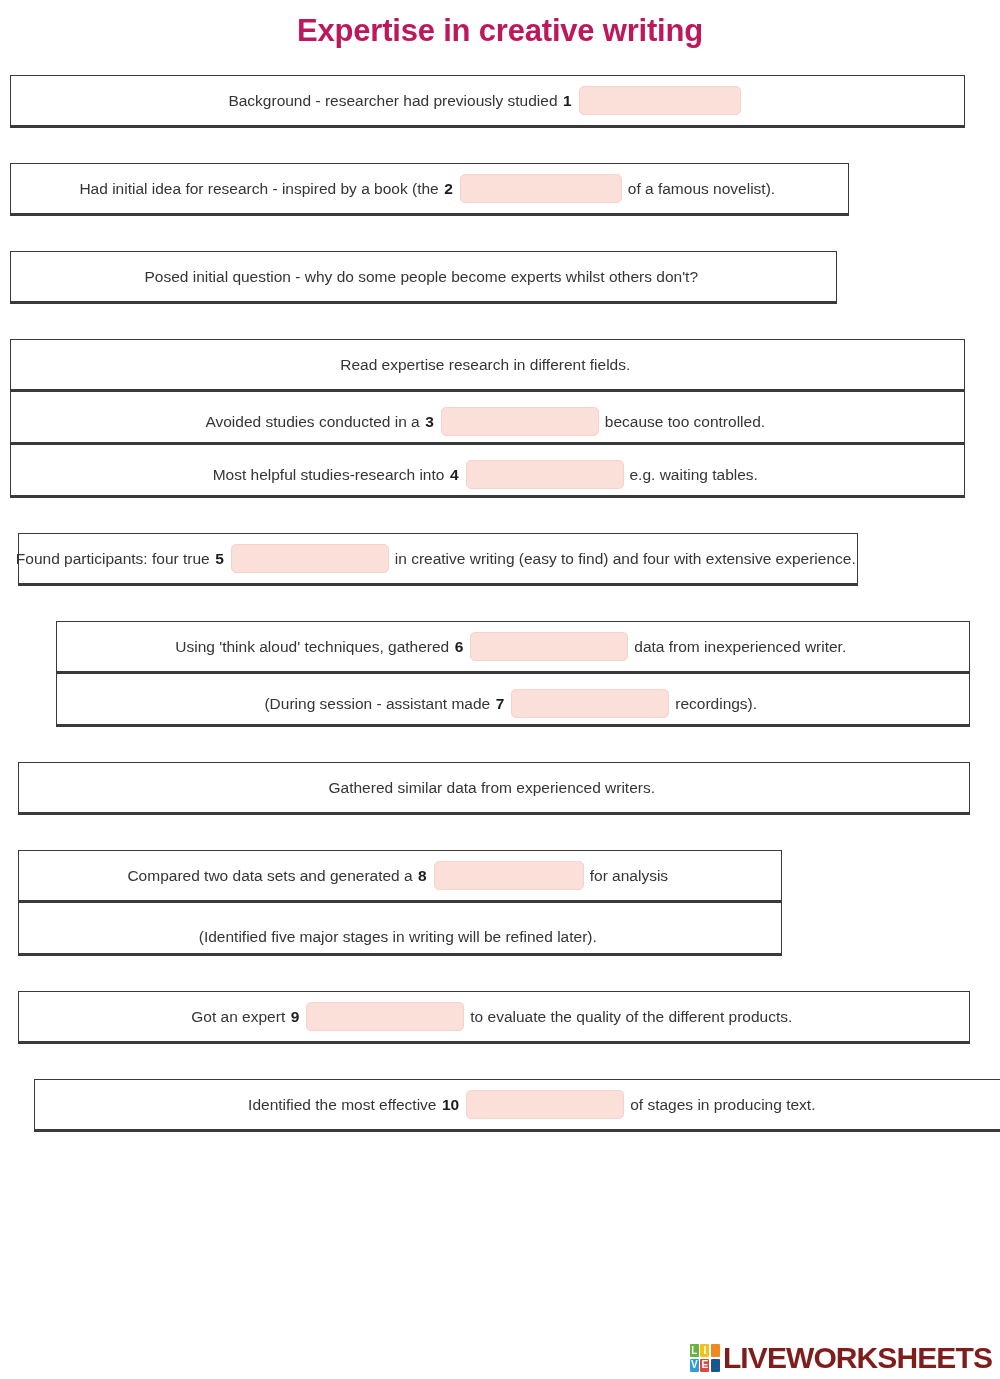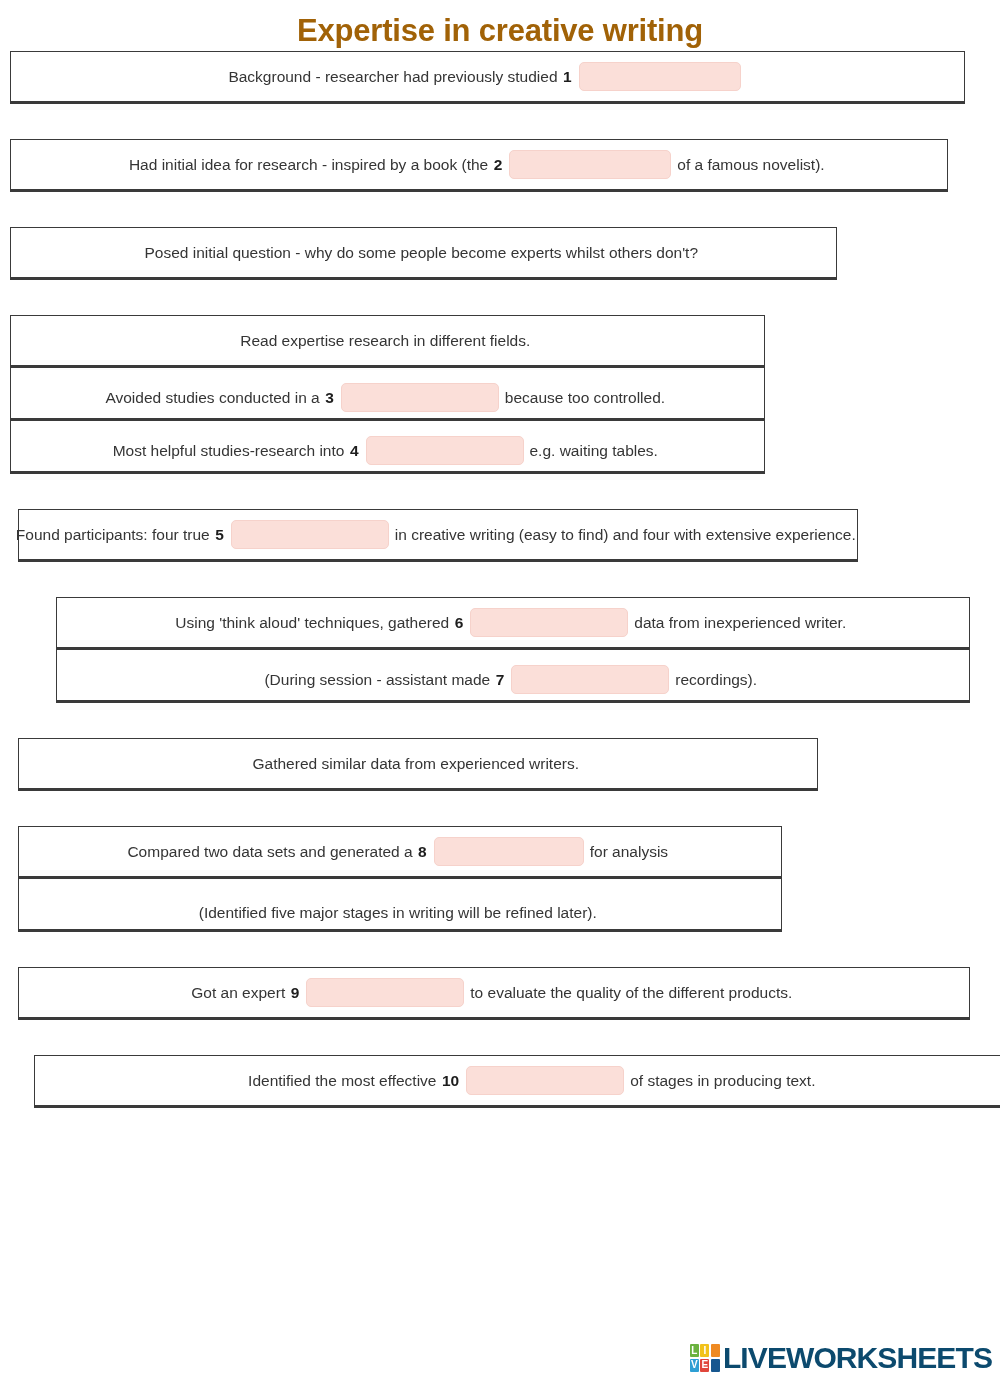--- a/index.html
+++ b/index.html
@@ -12,21 +12,21 @@
     height: 1379px;
     font-family: "Liberation Sans", sans-serif;
     position: relative;
     overflow: hidden;
   }
 
   .page-title {
     text-align: center;
     font-size: 31px;
     font-weight: bold;
-    color: #a16207;
+    color: #be185d;
     letter-spacing: -0.2px;
     margin: 0;
     padding-top: 11px;
     line-height: 40px;
   }
 
   .sheet {
     position: relative;
   }
 
@@ -109,50 +109,50 @@
     color: #ffffff;
     font-size: 10px;
     font-weight: bold;
     font-family: "Liberation Sans", sans-serif;
     line-height: 1;
     border-radius: 1px;
   }
   .lw-word {
     font-size: 30px;
     font-weight: bold;
-    color: #0c4a6e;
+    color: #7f1d1d;
     letter-spacing: -0.9px;
     line-height: 30px;
   }
 </style>
 </head>
 <body>
 
 <h1 class="page-title">Expertise in creative writing</h1>
 
 <div class="sheet" id="sheet">
-    <div class="group single" style="width: 955px; margin-left: 10px;">
+    <div class="group single" style="width: 955px; margin-left: 10px; margin-top: 24px;">
       <div class="row">
         <div class="row-inner"><span class="txt">Background - researcher had previously studied</span>&nbsp;<span class="num">1</span><span class="blank" role="textbox" style="width: 162px;"></span></div>
       </div>
     </div>
     <div class="gap-md"></div>
-    <div class="group single" style="width: 938px; margin-left: 10px;">
+    <div class="group single" style="width: 839px; margin-left: 10px;">
       <div class="row">
         <div class="row-inner"><span class="txt">Had initial idea for research - inspired by a book (the</span>&nbsp;<span class="num">2</span><span class="blank" role="textbox" style="width: 162px;"></span><span class="txt">of a famous novelist).</span>&nbsp;</div>
       </div>
     </div>
     <div class="gap-md"></div>
     <div class="group single" style="width: 827px; margin-left: 10px;">
       <div class="row">
         <div class="row-inner"><span class="txt">Posed initial question - why do some people become experts whilst others don't?</span>&nbsp;</div>
       </div>
     </div>
     <div class="gap-md"></div>
-    <div class="group" style="width: 755px; margin-left: 10px;">
+    <div class="group" style="width: 955px; margin-left: 10px;">
       <div class="row">
         <div class="row-inner"><span class="txt">Read expertise research in different fields.</span>&nbsp;</div>
       </div>
       <div class="row">
         <div class="row-inner"><span class="txt">Avoided studies conducted in a</span>&nbsp;<span class="num">3</span><span class="blank" role="textbox" style="width: 158px;"></span><span class="txt">because too controlled.</span>&nbsp;</div>
       </div>
       <div class="row">
         <div class="row-inner"><span class="txt">Most helpful studies-research into</span>&nbsp;<span class="num">4</span><span class="blank" role="textbox" style="width: 158px;"></span><span class="txt">e.g. waiting tables.</span>&nbsp;</div>
       </div>
     </div>
@@ -165,21 +165,21 @@
     <div class="gap-md"></div>
     <div class="group" style="width: 952px; margin-left: 18px; padding-left: 38px;">
       <div class="row">
         <div class="row-inner"><span class="txt">Using 'think aloud' techniques, gathered</span>&nbsp;<span class="num">6</span><span class="blank" role="textbox" style="width: 158px;"></span><span class="txt">data from inexperienced writer.</span>&nbsp;</div>
       </div>
       <div class="row">
         <div class="row-inner"><span class="txt">(During session - assistant made</span>&nbsp;<span class="num">7</span><span class="blank" role="textbox" style="width: 158px;"></span><span class="txt">recordings).</span>&nbsp;</div>
       </div>
     </div>
     <div class="gap-md"></div>
-    <div class="group single" style="width: 800px; margin-left: 18px;">
+    <div class="group single" style="width: 952px; margin-left: 18px;">
       <div class="row">
         <div class="row-inner"><span class="txt">Gathered similar data from experienced writers.</span>&nbsp;</div>
       </div>
     </div>
     <div class="gap-md"></div>
     <div class="group" style="width: 764px; margin-left: 18px;">
       <div class="row">
         <div class="row-inner"><span class="txt">Compared two data sets and generated a</span>&nbsp;<span class="num">8</span><span class="blank" role="textbox" style="width: 150px;"></span><span class="txt">for analysis</span>&nbsp;</div>
       </div>
       <div class="row">

